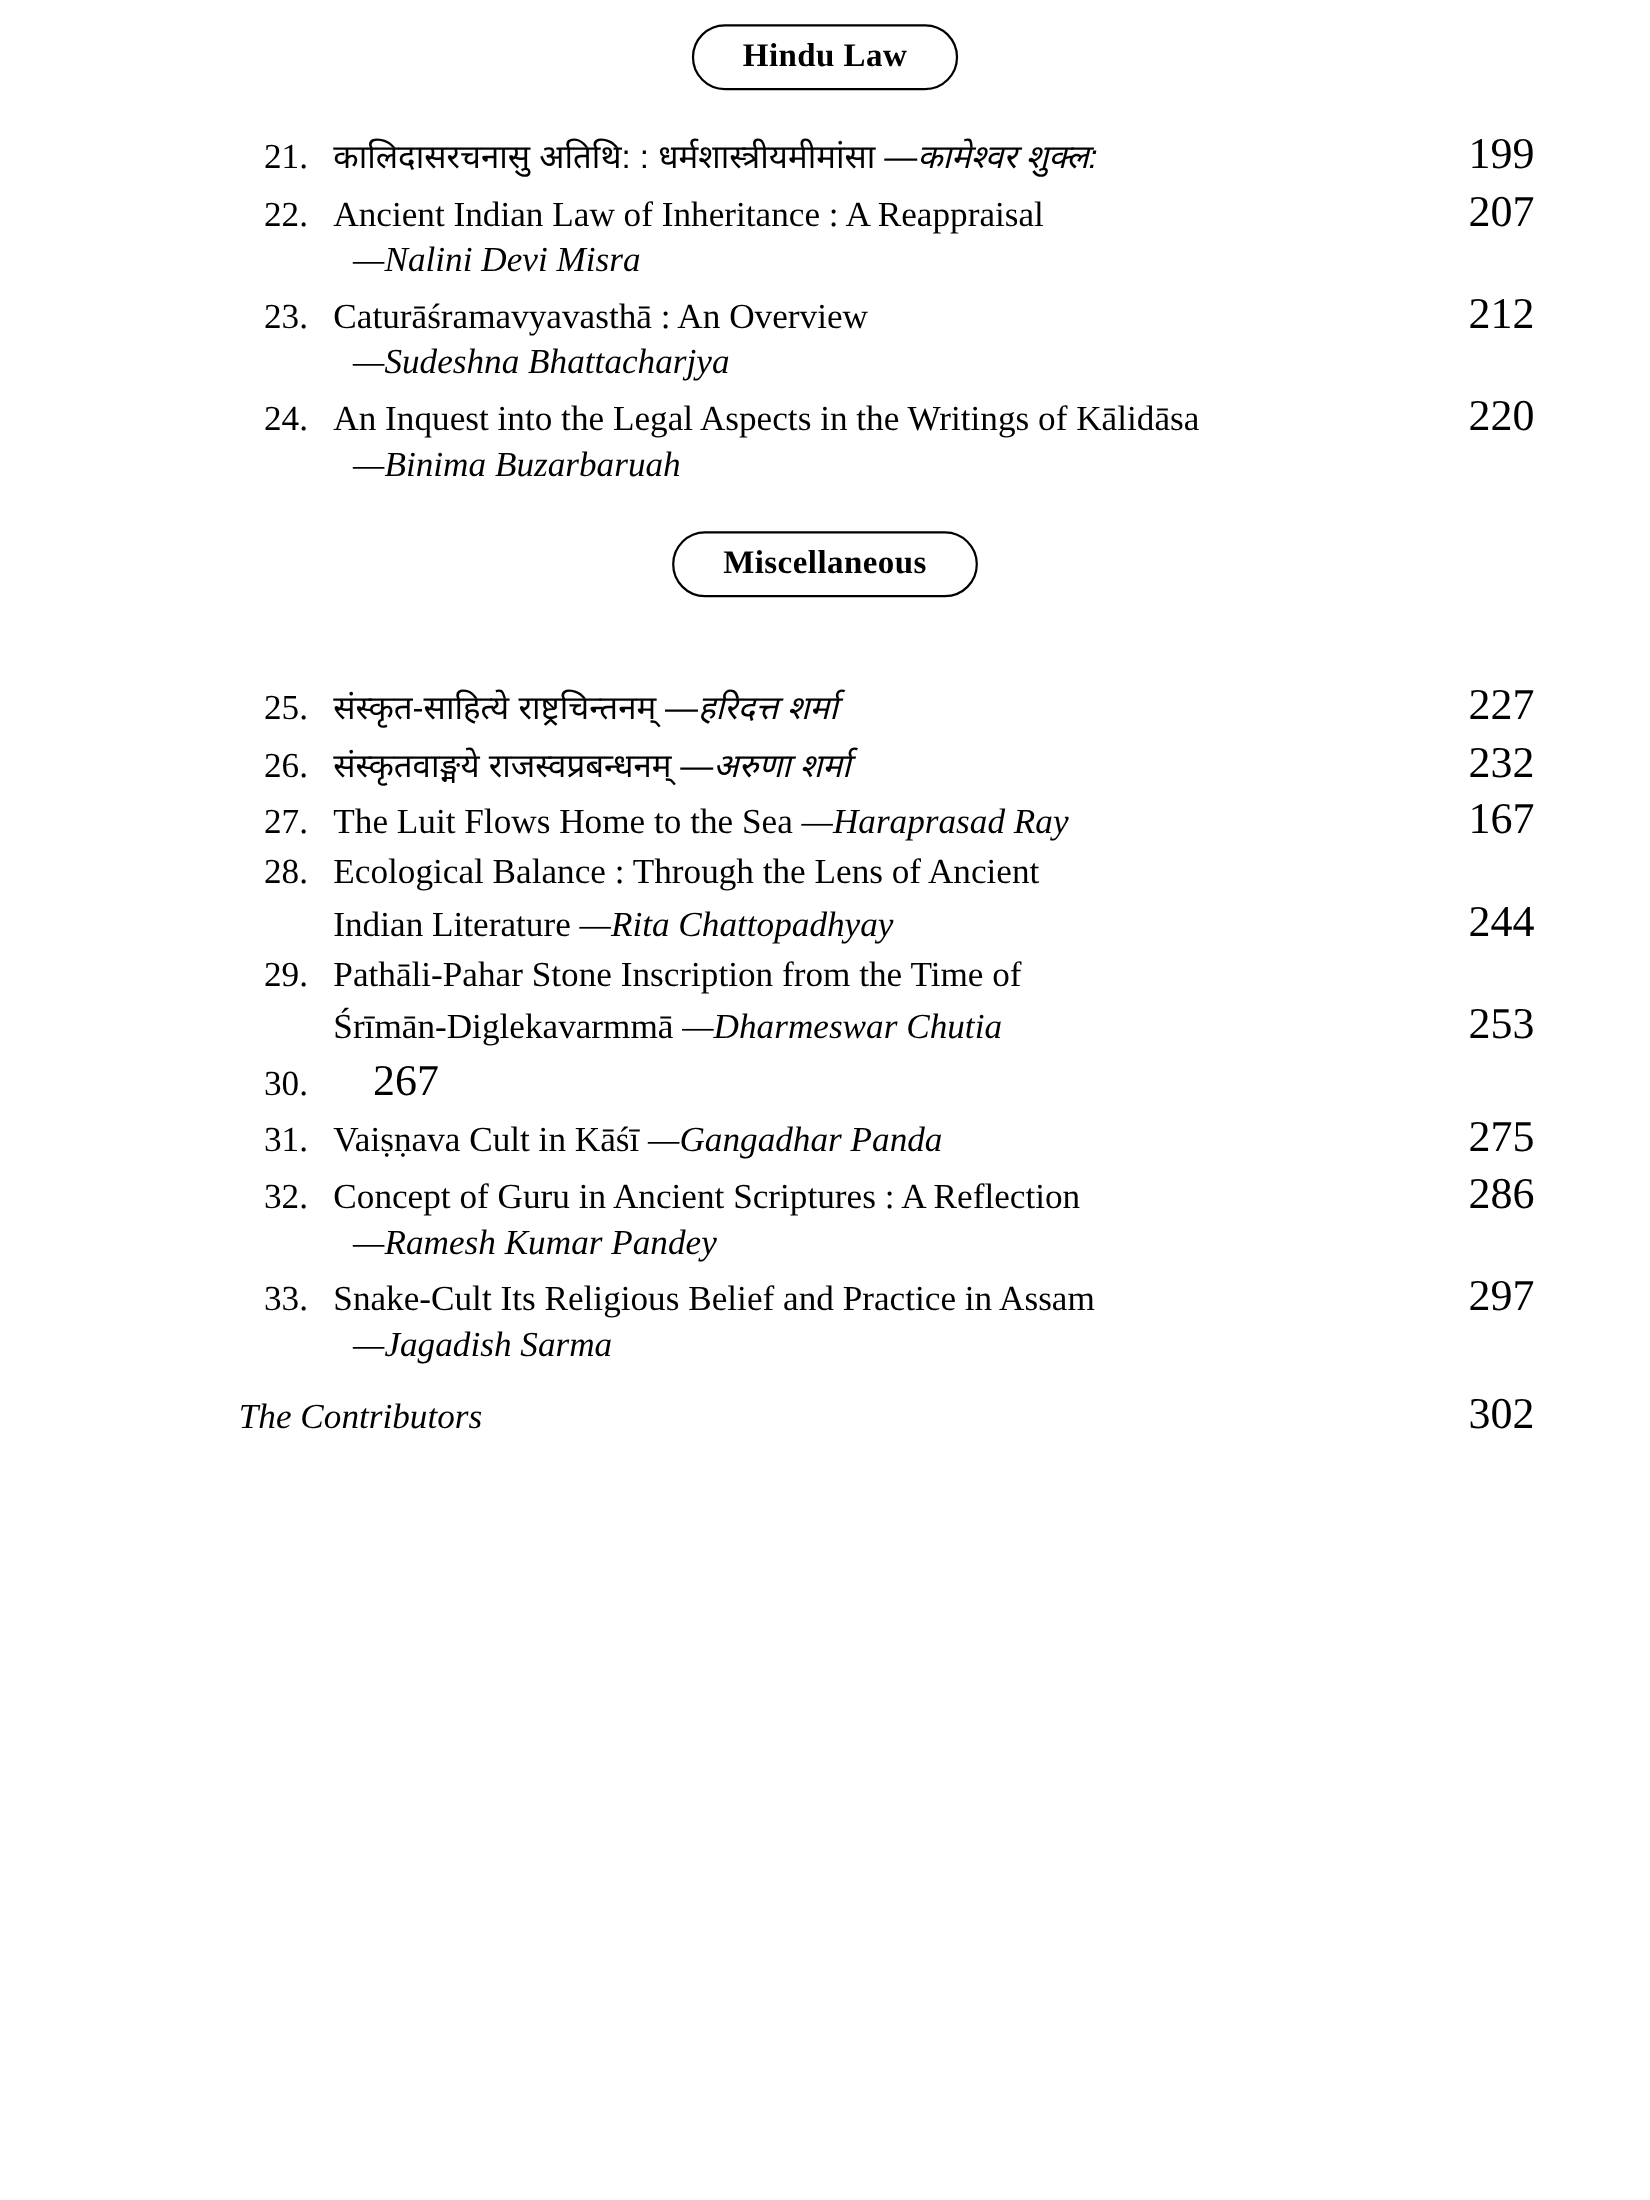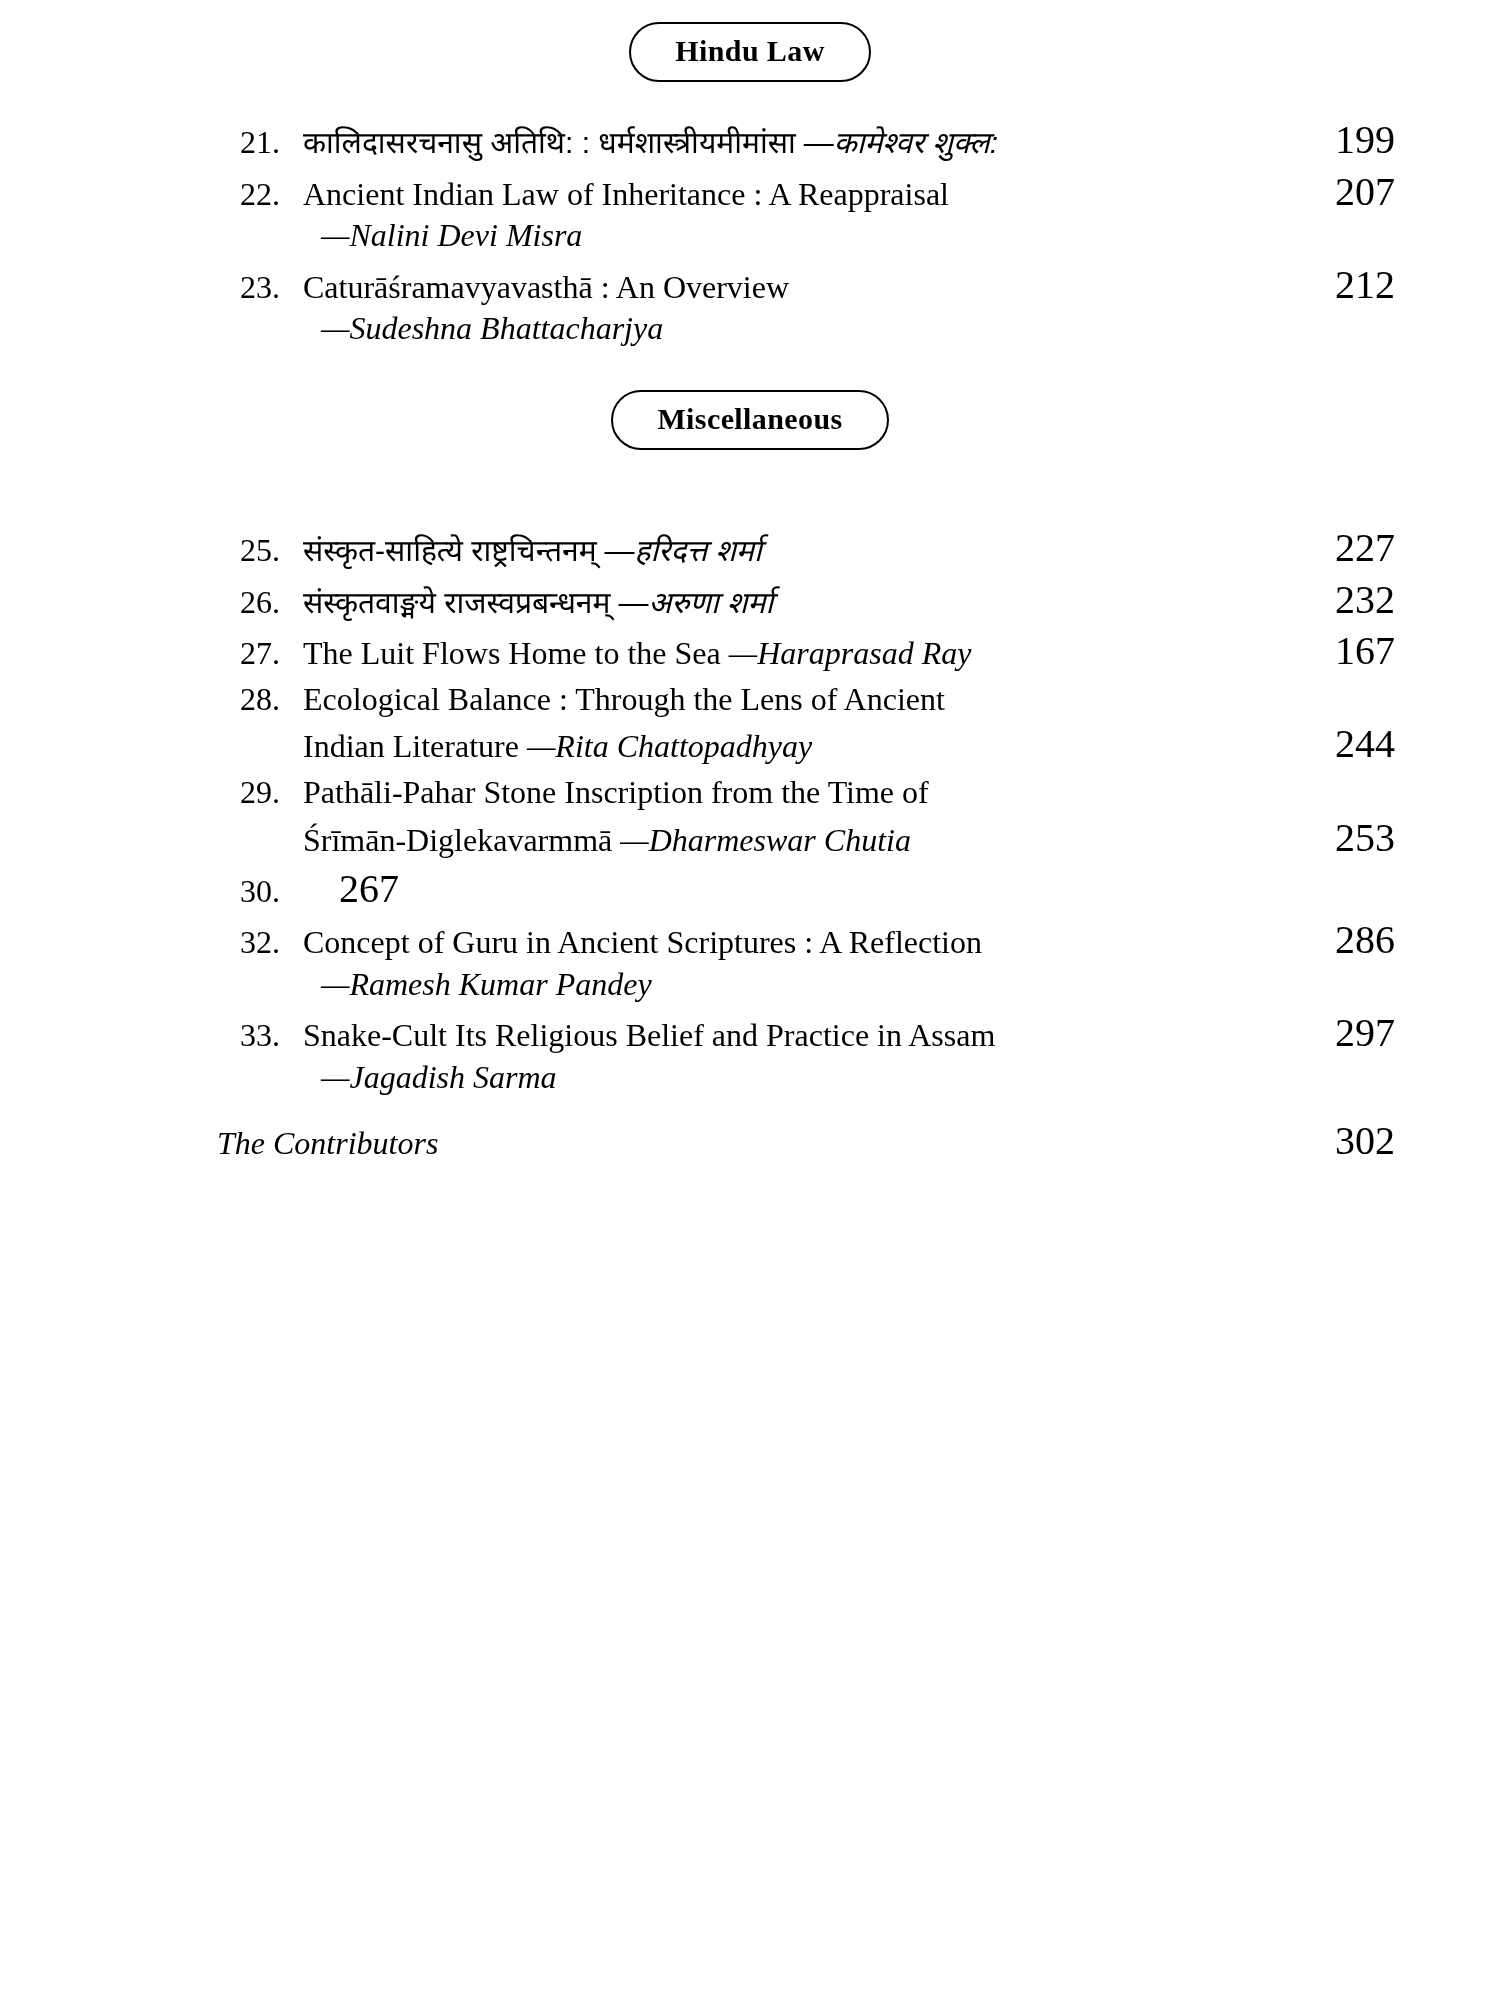--- a/index.html
+++ b/index.html
@@ -156,20 +156,31 @@
         <div class="num">23.</div>
         <div class="title">Caturāśramavyavasthā : An Overview</div>
         <div class="pagenum">212</div>
       </div>
       <div class="cont-line">
         <div class="num"></div>
         <div class="title author-line">—Sudeshna Bhattacharjya</div>
       </div>
     </div>
 
+    <div class="entry">
+      <div class="row">
+        <div class="num">24.</div>
+        <div class="title">An Inquest into the Legal Aspects in the Writings of Kālidāsa</div>
+        <div class="pagenum">220</div>
+      </div>
+      <div class="cont-line">
+        <div class="num"></div>
+        <div class="title author-line">—Binima Buzarbaruah</div>
+      </div>
+    </div>
 
   </div>
 
   <div class="gap-before-pill"></div>
 
   <div class="section-pill-wrap">
     <div class="section-pill">Miscellaneous</div>
   </div>
 
   <div class="gap-after-misc"></div>
@@ -232,20 +243,27 @@
       </div>
     </div>
 
     <div class="entry">
       <div class="row">
         <div class="num">30.</div>
         <div class="pagenum">267</div>
       </div>
     </div>
 
+    <div class="entry">
+      <div class="row">
+        <div class="num">31.</div>
+        <div class="title"><span>Vaiṣṇava Cult in Kāśī </span><span class="author">—Gangadhar Panda</span></div>
+        <div class="pagenum">275</div>
+      </div>
+    </div>
 
     <div class="entry">
       <div class="row">
         <div class="num">32.</div>
         <div class="title">Concept of Guru in Ancient Scriptures : A Reflection</div>
         <div class="pagenum">286</div>
       </div>
       <div class="cont-line">
         <div class="num"></div>
         <div class="title author-line">—Ramesh Kumar Pandey</div>

